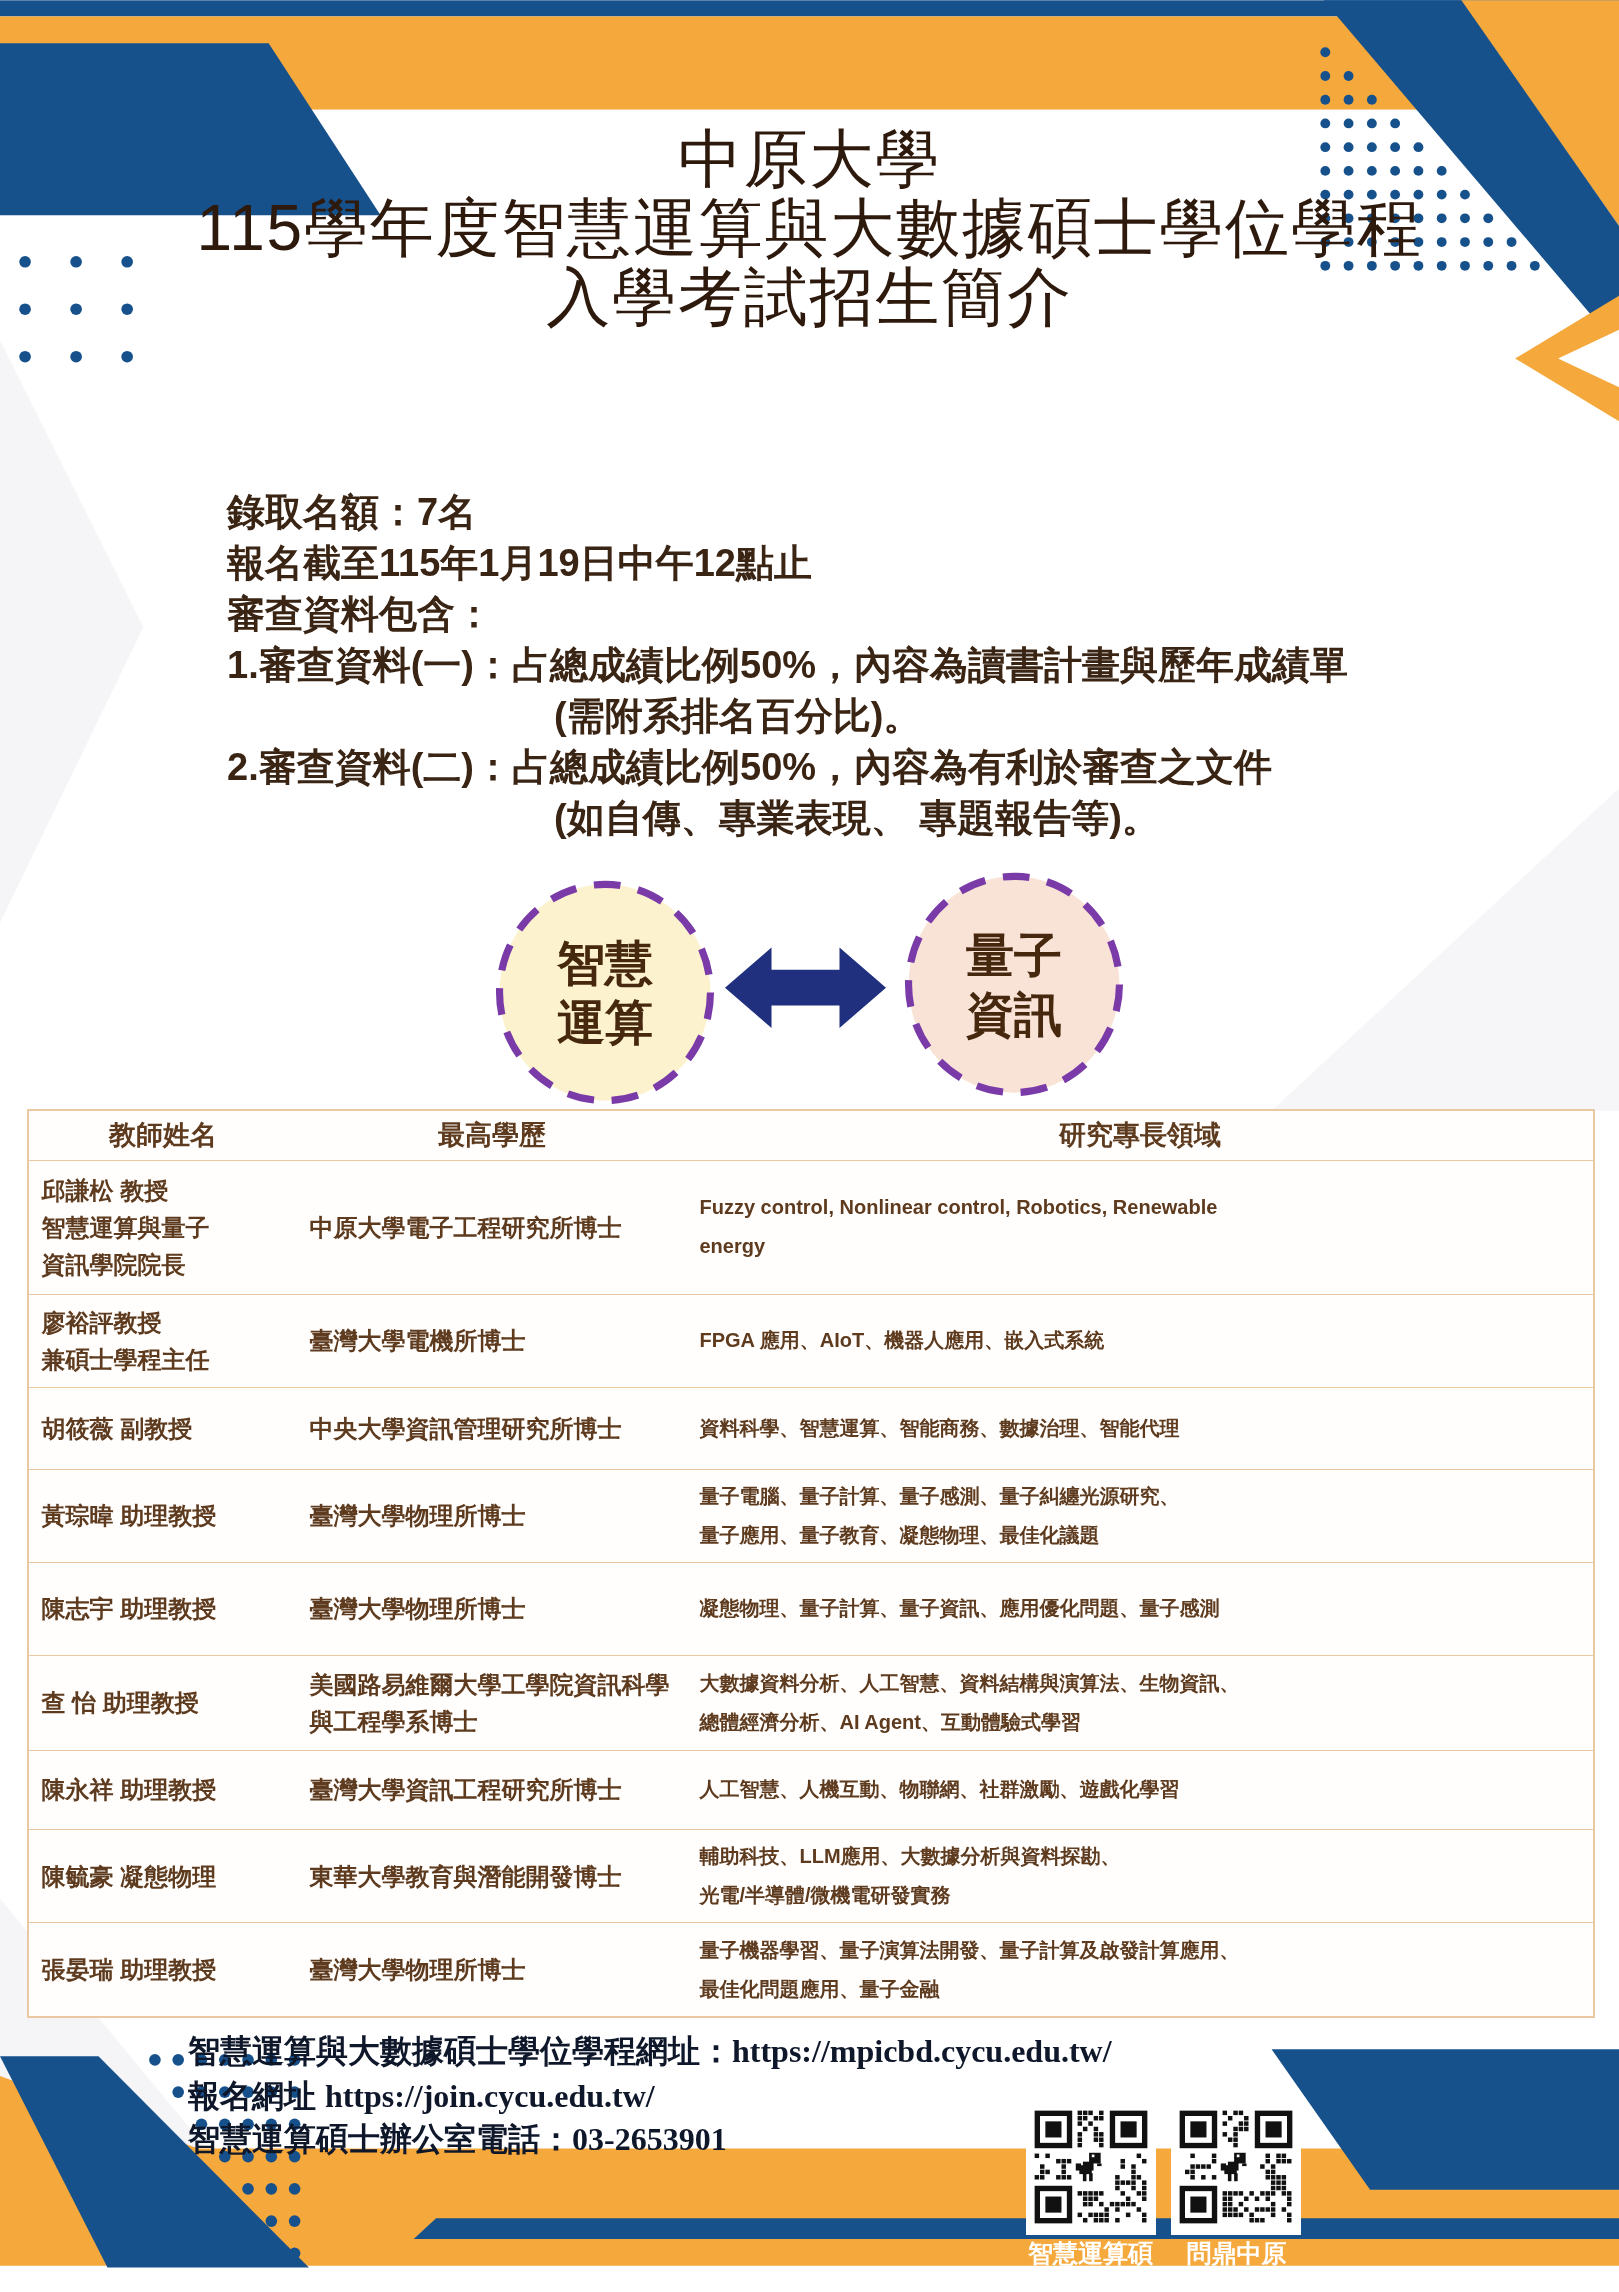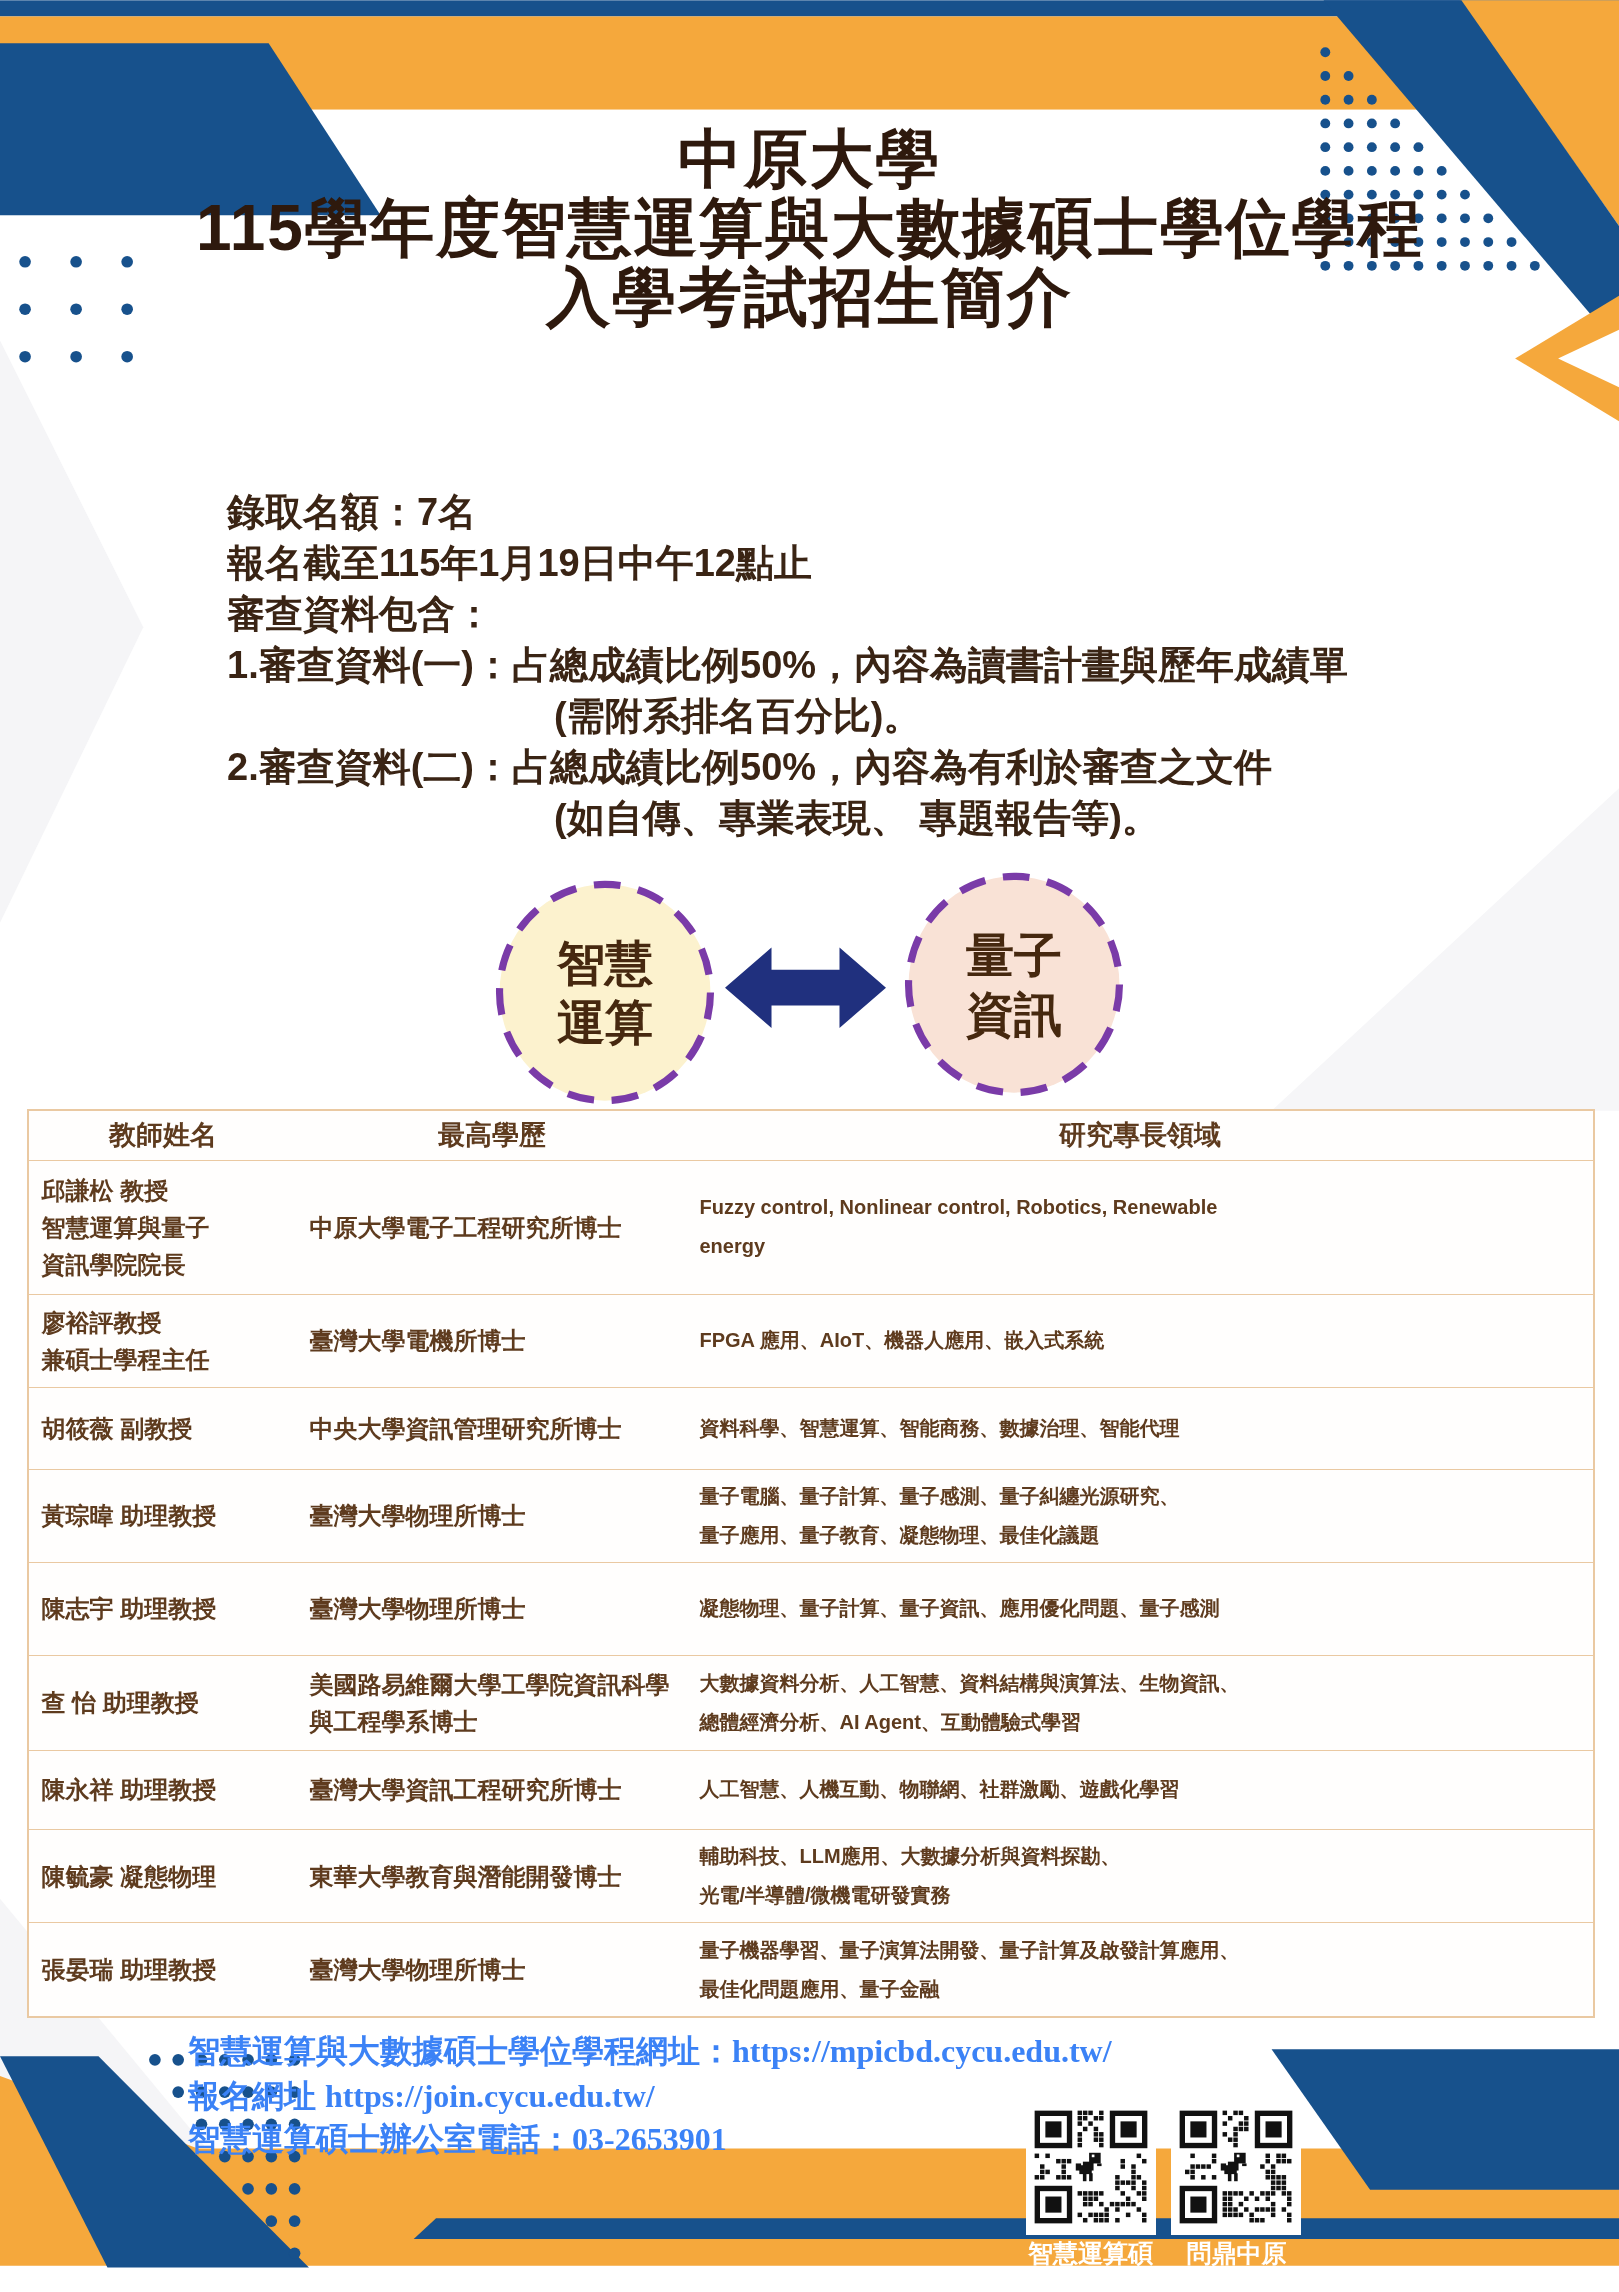--- a/index.html
+++ b/index.html
@@ -3,21 +3,21 @@
 <meta charset="utf-8">
 <style>
   html,body{margin:0;padding:0;background:#e8e8e8;}
   #poster{position:relative;width:1619px;height:2293px;background:#ffffff;overflow:hidden;
           font-family:"Liberation Sans","DejaVu Sans",sans-serif;}
   .abs{position:absolute;}
   #bg-decor{position:absolute;left:0;top:0;width:1619px;height:2293px;}
 
   
   #title-block{left:0;top:125px;width:100%;text-align:center;color:#2e190d;
-               font-weight:bold;font-size:64px;line-height:69px;letter-spacing:1.8px;}
+               font-weight:normal;font-size:64px;line-height:69px;letter-spacing:1.8px;}
 
   
   #admission-block{left:227px;top:487px;width:1272px;color:#3a2414;font-weight:bold;
                    font-size:38px;line-height:51px;}
   #admission-block .indent{padding-left:327px;}
 
   
   .venn-circle{position:absolute;width:222px;height:227px;}
   .venn-circle .circle-label{position:absolute;left:0;top:0;width:100%;height:100%;
       display:flex;align-items:center;justify-content:center;text-align:center;
@@ -30,21 +30,21 @@
   #table-wrap{left:27px;top:1109px;width:1565px;}
   #faculty-table{width:100%;border-collapse:collapse;table-layout:fixed;background:#fffefd;
                  border:2.7px solid #eac9a2;}
   #faculty-table th{height:45px;font-size:27px;font-weight:bold;text-align:center;
                     color:#5e3b1e;border-bottom:1.8px solid #eac9a2;padding:1.8px 5.4px;}
   #faculty-table td{border-top:1.8px solid #eac9a2;font-size:24px;font-weight:bold;color:#5e3b1e;
                     padding:7.2px 12.5px;vertical-align:middle;white-space:pre-line;line-height:37px;}
   #faculty-table td:nth-child(3){font-size:20px;line-height:39px;}
 
   
-  .f-line{position:absolute;left:188px;font-size:32px;font-weight:bold;color:#3b82f6;height:41px;line-height:41px;}
+  .f-line{position:absolute;left:188px;font-size:32px;font-weight:bold;color:#0f172a;height:41px;line-height:41px;}
   .f-serif{font-family:"Liberation Serif","DejaVu Serif",serif;}
 
   .qr-tile{position:absolute;width:130px;height:136px;background:#ffffff;}
   .qr-tile svg.qr-grid{position:absolute;left:0;top:0;width:130px;height:136px;}
   .qr-tile svg.dino{position:absolute;left:49px;top:52px;width:30px;height:32px;}
   .qr-label{position:absolute;width:143px;text-align:center;font-size:25px;font-weight:bold;color:#ffffff;}
 </style>
 </head>
 <body>
 

